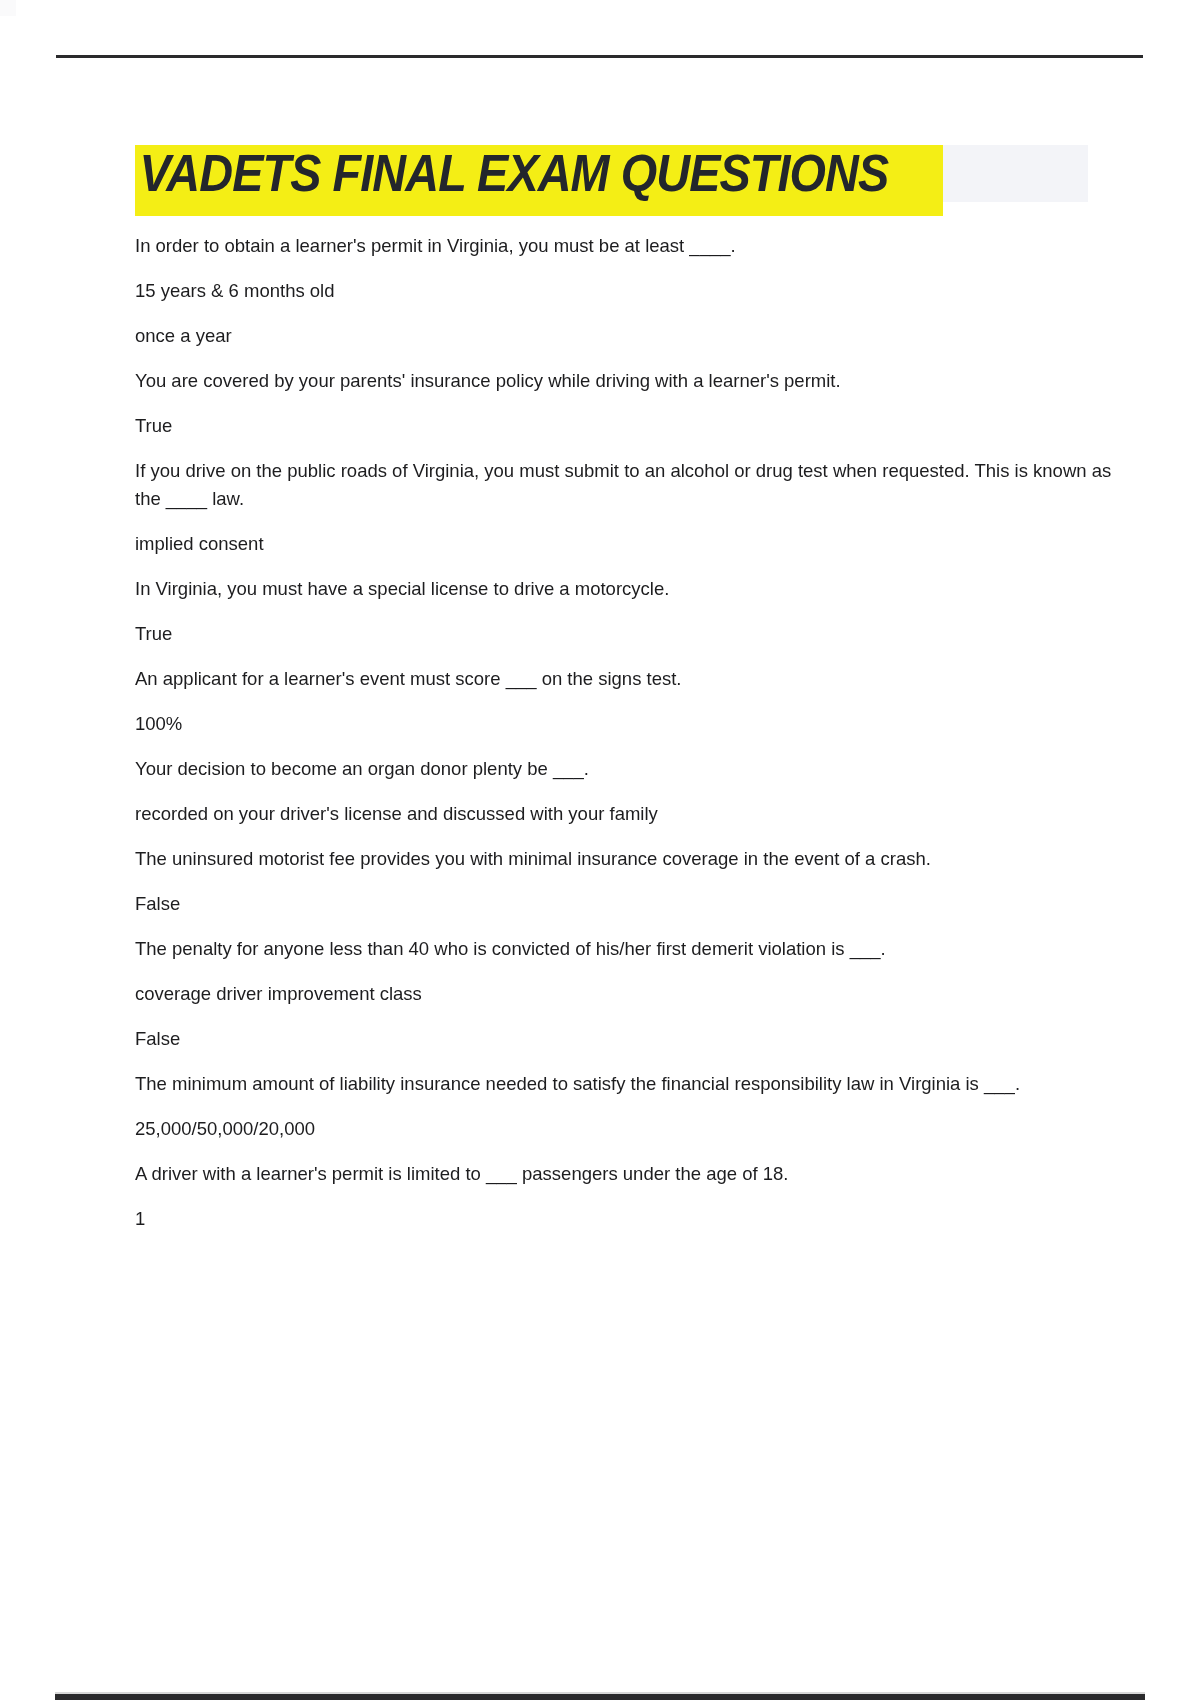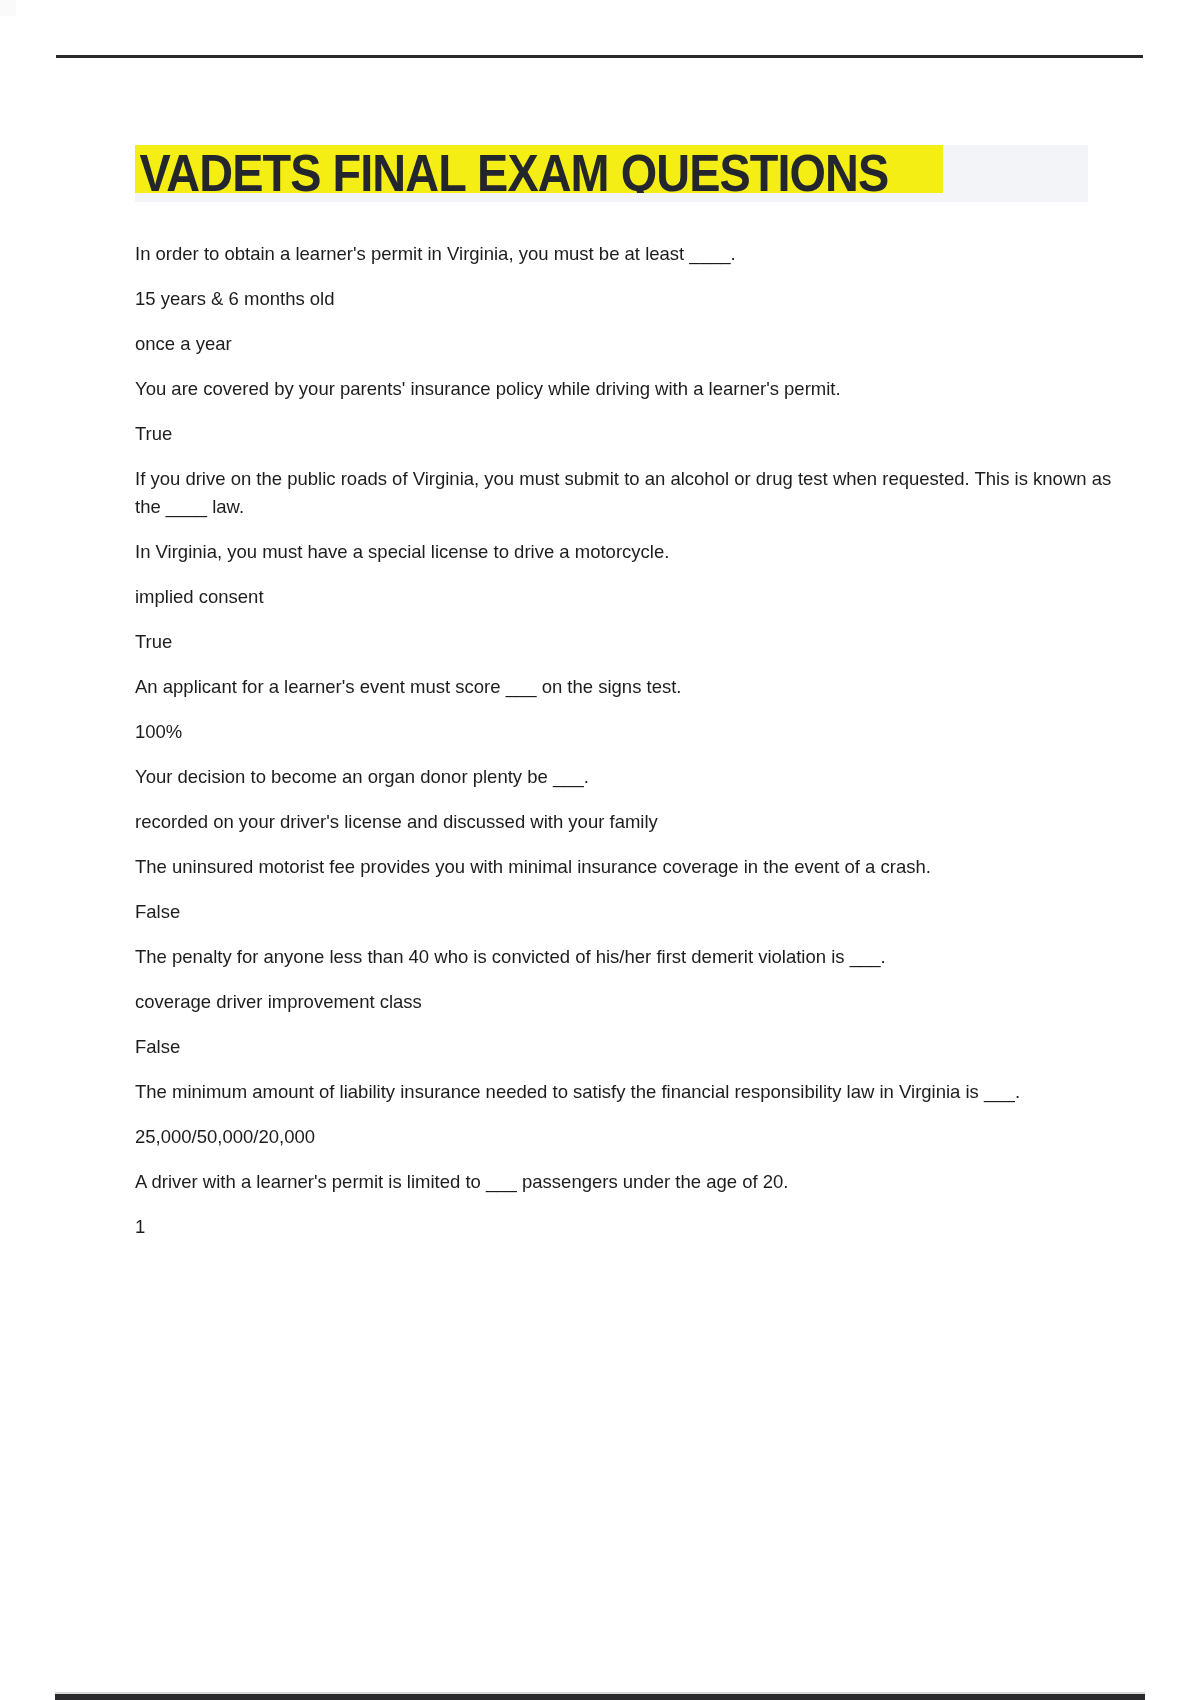--- a/index.html
+++ b/index.html
@@ -46,24 +46,25 @@
     position: absolute;
     top: 145px;
     left: 135px;
     width: 953px;
     height: 57px;
     background: var(--heading-band);
   }
   .title-highlight {
     display: block;
     width: 808px;
-    height: 48px;
+    height: 71px;
     background: var(--highlight);
     overflow: hidden;
     white-space: nowrap;
+    font-style: italic;
   }
   .title-text {
     display: inline-block;
     font-size: 52px;
     font-weight: bold;
     line-height: 57px;
     color: var(--title-text);
     letter-spacing: -1px;
     transform: scaleX(0.9);
     transform-origin: left center;
@@ -73,21 +74,21 @@
   .content {
     position: absolute;
     top: 232px;
     left: 135px;
     width: 990px;
     font-size: 18.5px;
     line-height: 28px;
     color: var(--body-text);
   }
   .content p { margin: 17px 0 0 0; }
-  .content p:first-child { margin-top: 8px; }
+  .content p:first-child { margin-top: 0; }
 </style>
 </head>
 <body>
 
 <div class="page">
 
   <div class="corner-artifact"></div>
 
   <div class="top-rule"></div>
 
@@ -97,33 +98,33 @@
     </h1>
   </div>
 
   <div class="content">
     <p>In order to obtain a learner's permit in Virginia, you must be at least ____.</p>
     <p>15 years &amp; 6 months old</p>
     <p>once a year</p>
     <p>You are covered by your parents' insurance policy while driving with a learner's permit.</p>
     <p>True</p>
     <p>If you drive on the public roads of Virginia, you must submit to an alcohol or drug test when requested. This is known as the ____ law.</p>
+    <p>implied consent</p>
     <p>In Virginia, you must have a special license to drive a motorcycle.</p>
-    <p>implied consent</p>
     <p>True</p>
     <p>An applicant for a learner's event must score ___ on the signs test.</p>
     <p>100%</p>
     <p>Your decision to become an organ donor plenty be ___.</p>
     <p>recorded on your driver's license and discussed with your family</p>
     <p>The uninsured motorist fee provides you with minimal insurance coverage in the event of a crash.</p>
     <p>False</p>
     <p>The penalty for anyone less than 40 who is convicted of his/her first demerit violation is ___.</p>
     <p>coverage driver improvement class</p>
     <p>False</p>
     <p>The minimum amount of liability insurance needed to satisfy the financial responsibility law in Virginia is ___.</p>
     <p>25,000/50,000/20,000</p>
-    <p>A driver with a learner's permit is limited to ___ passengers under the age of 20.</p>
+    <p>A driver with a learner's permit is limited to ___ passengers under the age of 18.</p>
     <p>1</p>
   </div>
 
   <div class="bottom-rule"></div>
 
 </div>
 
 </body></html>

